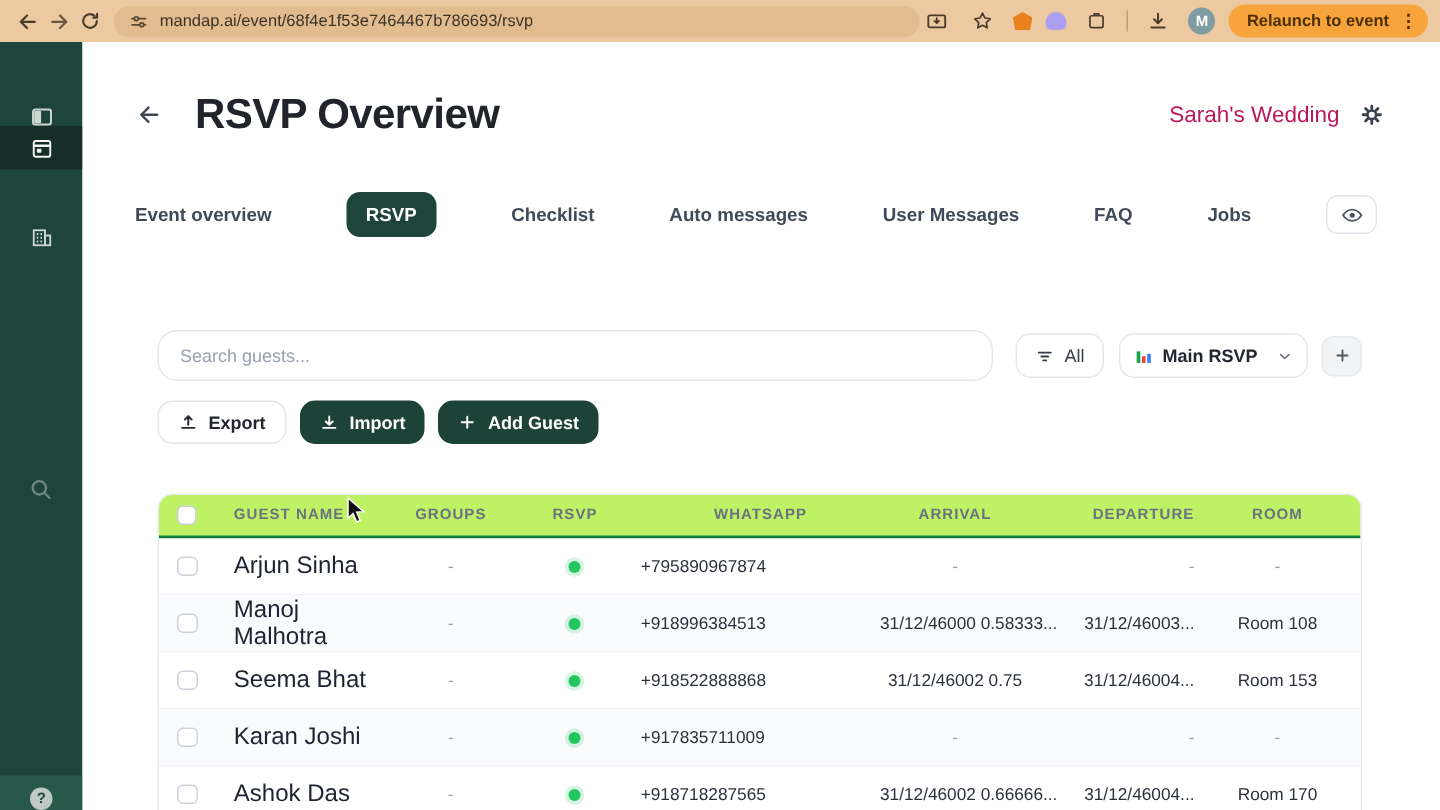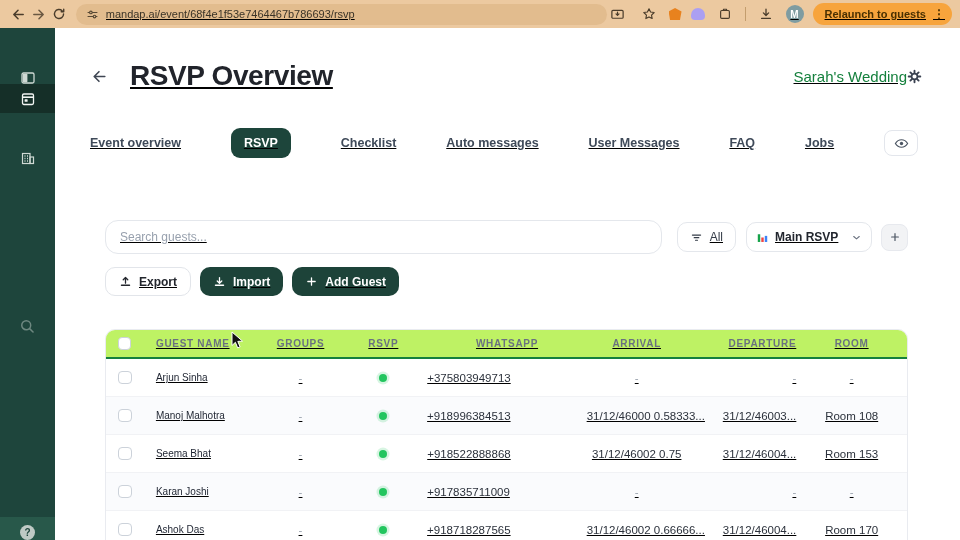--- a/index.html
+++ b/index.html
@@ -1,18 +1,18 @@
 <!DOCTYPE html>
 <html><head>
 <meta charset="utf-8">
 <style>
   * { margin:0; padding:0; box-sizing:border-box; }
   html,body { width:960px; height:540px; overflow:hidden; }
   body { font-family:"Liberation Sans", sans-serif; background:#fff; }
-  .screen { position:relative; width:960px; height:540px; overflow:hidden;text-decoration:underline; }
+  .screen { position:relative; width:960px; height:540px; overflow:hidden; }
 
   
   .browser-bar { height:28px; background:#ecc9a0; display:flex; align-items:center; padding:0 8px; }
   .nav-ic { width:22px; height:22px; display:flex; align-items:center; justify-content:center; color:#4a3c2b; }
   .nav-ic svg { display:block; }
   .url-pill { width:566px; height:21px; margin-left:6px; background:#e2bc8e; border-radius:11px;
               display:flex; align-items:center; gap:7px; padding:0 10px; }
   .url-text { font-size:11px; color:#3a3327; white-space:nowrap; overflow:hidden; }
   .bar-right { margin-left:auto; display:flex; align-items:center; gap:9px; }
   .bar-right svg { display:block; }
@@ -36,21 +36,21 @@
                 display:flex; align-items:flex-start; justify-content:center; padding-top:8px; }
   .help-circle { width:15px; height:15px; border-radius:50%; background:#bfcac5; color:#1e453c;
                  font-size:10px; font-weight:700; display:flex; align-items:center; justify-content:center; }
 
   .main { flex:1; background:#fff; position:relative; overflow:hidden; }
 
   
   .page-header { display:flex; align-items:center; margin:32px 38px 0 36px; }
   .back-btn { color:#3f4653; margin-right:22px; display:flex; }
   .page-title { font-size:28px; font-weight:800; color:#21242b; letter-spacing:-0.4px; }
-  .event-name { margin-left:auto; font-size:15px; color:#15803d; }
+  .event-name { margin-left:auto; font-size:15px; color:#be185d; margin-right:14px; }
   .gear-btn { color:#394150; display:flex; }
 
   
   .tabs { display:flex; align-items:center; justify-content:space-between; margin:36px 42px 0 35px; }
   .tab { font-size:12.5px; font-weight:600; color:#3f4a59; cursor:default; }
   .tab.active { background:#1d453b; color:#fff; padding:8px 13px; border-radius:9px; }
   .eye-btn { width:34px; height:26px; border:1px solid #e3e6ec; border-radius:8px; background:#fff;
              display:flex; align-items:center; justify-content:center; color:#4b5563; }
 
   
@@ -74,21 +74,21 @@
 
   
   .table-card { margin:33px 52px 0 50px; border:1px solid #e9ebf0; border-radius:10px; overflow:hidden;
                 background:#fff; }
   .thead { display:flex; align-items:center; height:29px; background:#bef264; border-bottom:2px solid #15803d; }
   .th { font-size:10px; font-weight:700; color:#6a7180; letter-spacing:0.7px; text-align:center; }
   .trow { display:flex; align-items:center; height:38px; border-bottom:1px solid #f1f2f5; background:#fff;
           font-size:11.5px; color:#2b313b; }
   .trow.alt { background:#fafbfd; }
   .c-cb { width:38px; display:flex; justify-content:center; }
-  .c-name { width:118px; padding-left:12px; text-align:left; font-size:10px; color:#1d2330; }
+  .c-name { width:118px; padding-left:12px; text-align:left; font-size:16px; color:#1d2330; }
   .th.c-name { font-size:10px; color:#6a7180; }
   .c-groups { width:78px; text-align:center; }
   .c-rsvp { width:88px; text-align:center; display:flex; justify-content:center; }
   .th.c-rsvp { display:block; }
   .c-wa { width:160px; }
   .c-arr { width:100px; text-align:center; white-space:nowrap; }
   .c-dep { width:110px; text-align:right; white-space:nowrap; }
   .c-room { width:111px; text-align:center; }
   .checkbox { width:13.5px; height:13.5px; border:1.5px solid #ccd2da; border-radius:4px; background:#fff; }
   .dot { width:8px; height:8px; border-radius:50%; background:#22c55e; box-shadow:0 0 0 2.5px rgba(34,197,94,.18); }
@@ -150,21 +150,21 @@
       </span>
       <span class="bar-sep"></span>
       <span class="nav-ic">
         <svg width="14" height="14" viewBox="0 0 16 16" fill="none" stroke="currentColor" stroke-width="1.5" stroke-linecap="round" stroke-linejoin="round">
             <path d="M8 2.5v7M5 6.7L8 9.7l3-3"></path>
             <path d="M3 13h10"></path>
           </svg>
       </span>
       <span class="avatar">M</span>
       <span class="relaunch">
-        <span class="relaunch-label">Relaunch to guests</span>
+        <span class="relaunch-label">Relaunch to event</span>
         <span class="kebab">⋮</span>
       </span>
     </div>
   </div>
 
   <div class="app">
 
     <div class="sidebar">
       <div class="side-ic" style="top:42px">
         <svg width="16" height="16" viewBox="0 0 16 16" fill="none" stroke="currentColor" stroke-width="1.3">
@@ -305,21 +305,21 @@
         <div>
   <div class="trow">
     <span class="c-cb">
                 <span class="checkbox"></span>
               </span>
     <span class="c-name">Arjun Sinha</span>
     <span class="c-groups dash">-</span>
     <span class="c-rsvp">
                 <span class="dot"></span>
               </span>
-    <span class="c-wa">+375803949713</span>
+    <span class="c-wa">+795890967874</span>
     <span class="c-arr dash">-</span>
     <span class="c-dep dash">-</span>
     <span class="c-room dash">-</span>
   </div>
 
   <div class="trow alt">
     <span class="c-cb">
                 <span class="checkbox"></span>
               </span>
     <span class="c-name">Manoj Malhotra</span>

